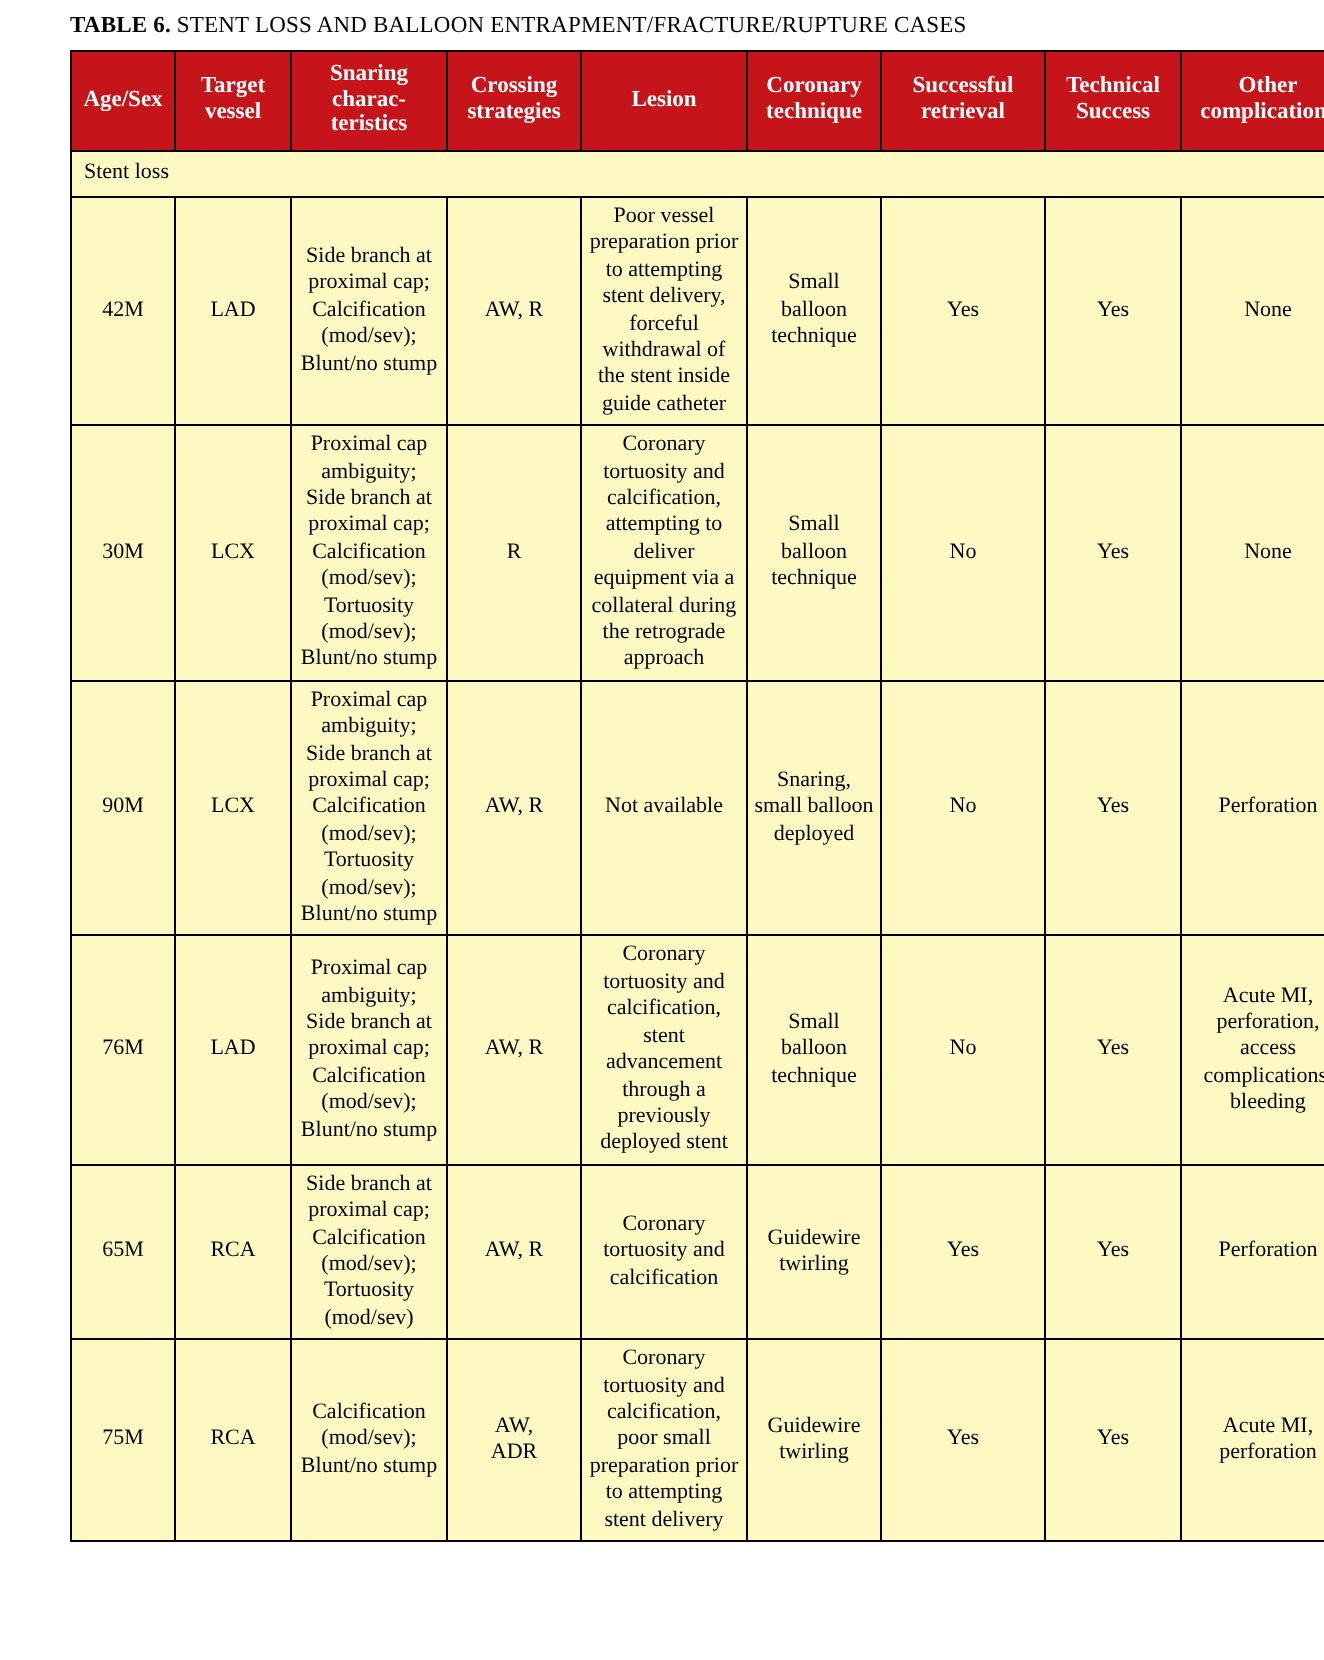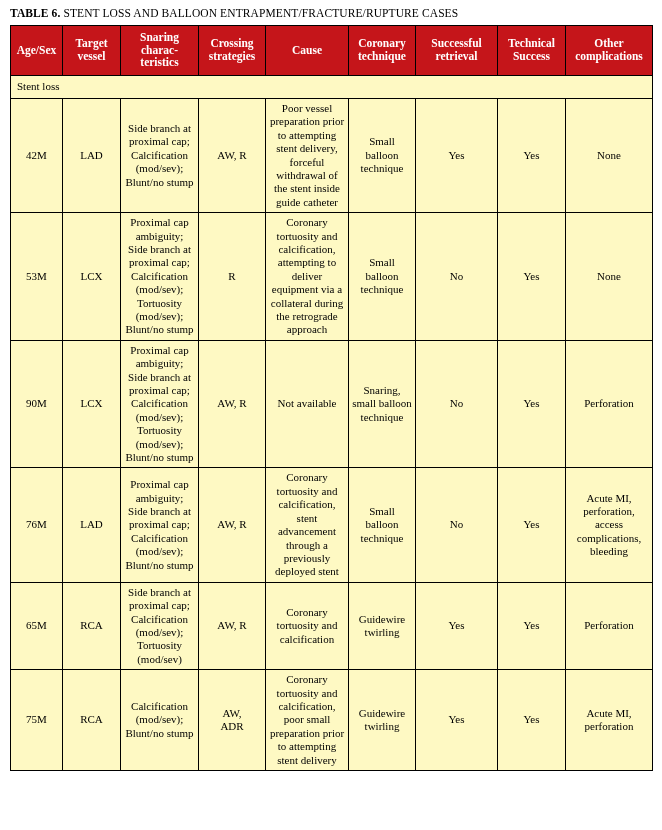--- a/index.html
+++ b/index.html
@@ -12,20 +12,21 @@
     height: 830px;
     font-family: "Liberation Serif", "DejaVu Serif", serif;
     color: #000000;
     overflow: hidden;
   }
   #page {
     position: relative;
     width: 582px;
     height: 830px;
     box-sizing: border-box;
+    margin-left: 25px;
   }
   #table-caption {
     font-size: 11.5px;
     line-height: 14px;
     padding: 6px 0 5px 10px;
     letter-spacing: 0.1px;
     white-space: nowrap;
   }
   #table-caption .caption-label {
     font-weight: bold;
@@ -98,21 +99,21 @@
         <col class="c6">
         <col class="c7">
         <col class="c8">
     </colgroup>
     <thead>
       <tr>
         <th>Age/Sex</th>
         <th>Target vessel</th>
         <th>Snaring charac-teristics</th>
         <th>Crossing strategies</th>
-        <th>Cause</th>
+        <th>Lesion</th>
         <th>Coronary technique</th>
         <th>Successful retrieval</th>
         <th>Technical Success</th>
         <th>Other complications</th>
       </tr>
     </thead>
     <tbody>
 
       <tr class="section-row">
         <td colspan="9">Stent loss</td>
@@ -126,21 +127,21 @@
 Blunt/no stump</td>
         <td>AW, R</td>
         <td>Poor vessel preparation prior to attempting stent delivery, forceful withdrawal of the stent inside guide catheter</td>
         <td>Small balloon technique</td>
         <td>Yes</td>
         <td>Yes</td>
         <td>None</td>
       </tr>
 
       <tr>
-        <td>53M</td>
+        <td>30M</td>
         <td>LCX</td>
         <td class="ml">Proximal cap ambiguity;
 Side branch at proximal cap;
 Calcification (mod/sev);
 Tortuosity (mod/sev);
 Blunt/no stump</td>
         <td>R</td>
         <td>Coronary tortuosity and calcification, attempting to deliver equipment via a collateral during the retrograde approach</td>
         <td>Small balloon technique</td>
         <td>No</td>
@@ -151,21 +152,21 @@
       <tr>
         <td>90M</td>
         <td>LCX</td>
         <td class="ml">Proximal cap ambiguity;
 Side branch at proximal cap;
 Calcification (mod/sev);
 Tortuosity (mod/sev);
 Blunt/no stump</td>
         <td>AW, R</td>
         <td>Not available</td>
-        <td>Snaring, small balloon technique</td>
+        <td>Snaring, small balloon deployed</td>
         <td>No</td>
         <td>Yes</td>
         <td>Perforation</td>
       </tr>
 
       <tr>
         <td>76M</td>
         <td>LAD</td>
         <td class="ml">Proximal cap ambiguity;
 Side branch at proximal cap;

